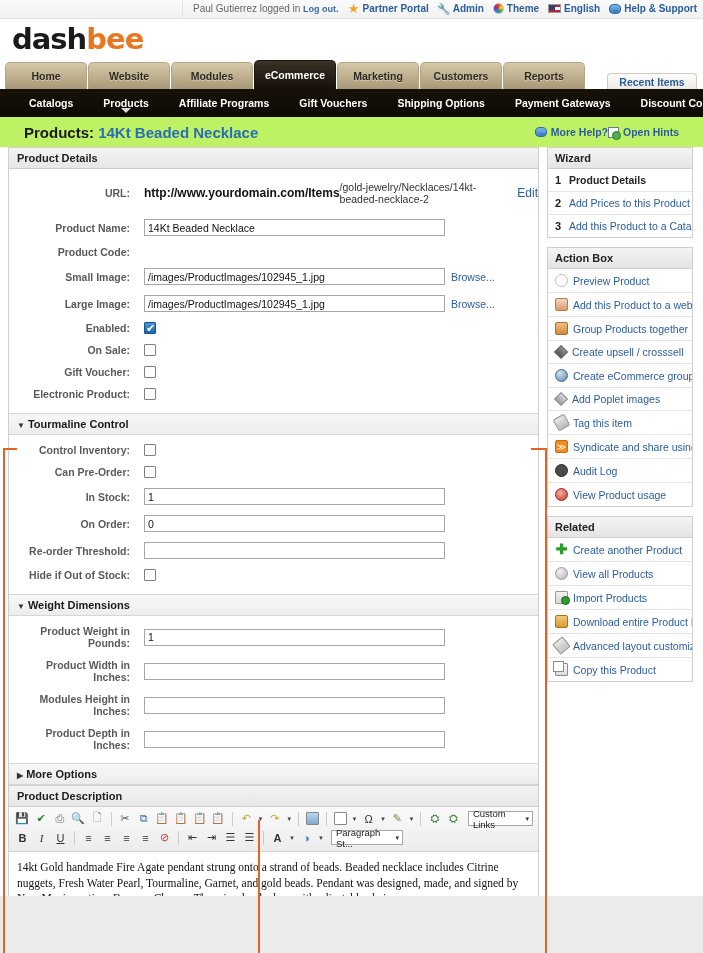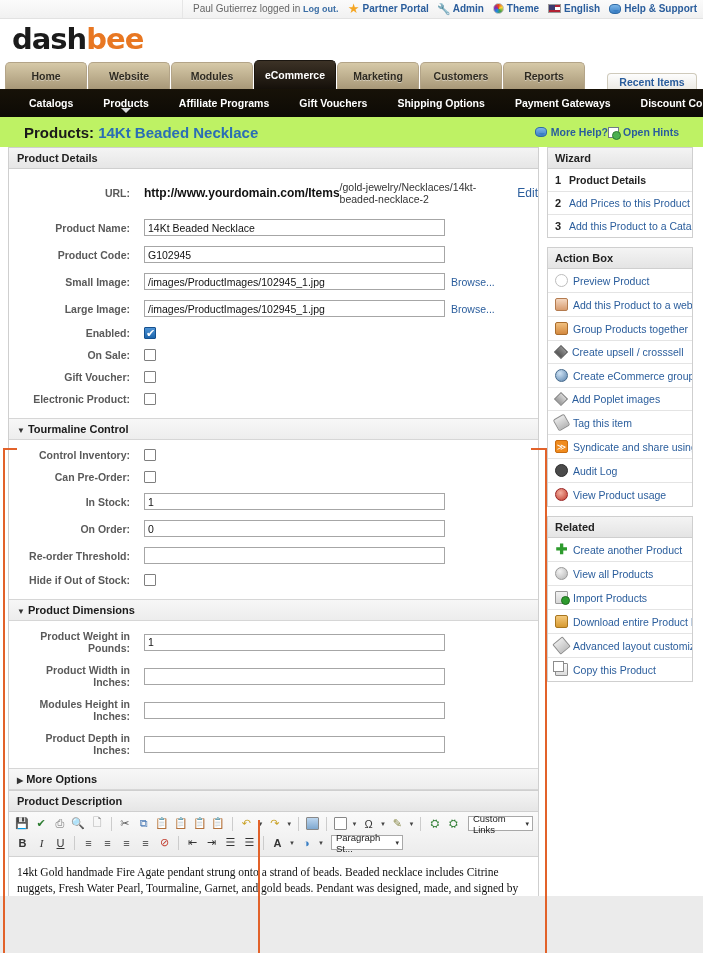--- a/index.html
+++ b/index.html
@@ -310,21 +310,20 @@
             <span class="url-edit">Edit</span>
           </div>
 
           <div class="frow">
             <div class="flabel">Product Name:</div>
             <input class="finput" value="14Kt Beaded Necklace" style="">
           </div>
 
           <div class="frow">
             <div class="flabel">Product Code:</div>
-            <input class="finput" value="G102945" style="">
           </div>
 
           <div class="frow">
             <div class="flabel">Small Image:</div>
             <input class="finput" value="/images/ProductImages/102945_1.jpg" style="">
             <span class="browse">Browse...</span>
           </div>
 
           <div class="frow">
             <div class="flabel">Large Image:</div>
@@ -377,21 +376,21 @@
             <div class="flabel">Re-order Threshold:</div>
             <input class="finput" value="" style="">
           </div>
           <div class="frow" style="margin-bottom:4px">
             <div class="flabel">Hide if Out of Stock:</div>
             <span class="cbox"></span>
           </div>
         </div>
 
         <div class="section-hd">
-          <span class="caret">▼</span><span>Product Dimensions</span>
+          <span class="caret">▼</span><span>Weight Dimensions</span>
         </div>
         <div class="form-body">
           <div class="frow">
             <div class="flabel">Product Weight in Pounds:</div>
             <input class="finput" value="1" style="">
           </div>
           <div class="frow">
             <div class="flabel">Product Width in Inches:</div>
             <input class="finput" value="" style="">
           </div>

